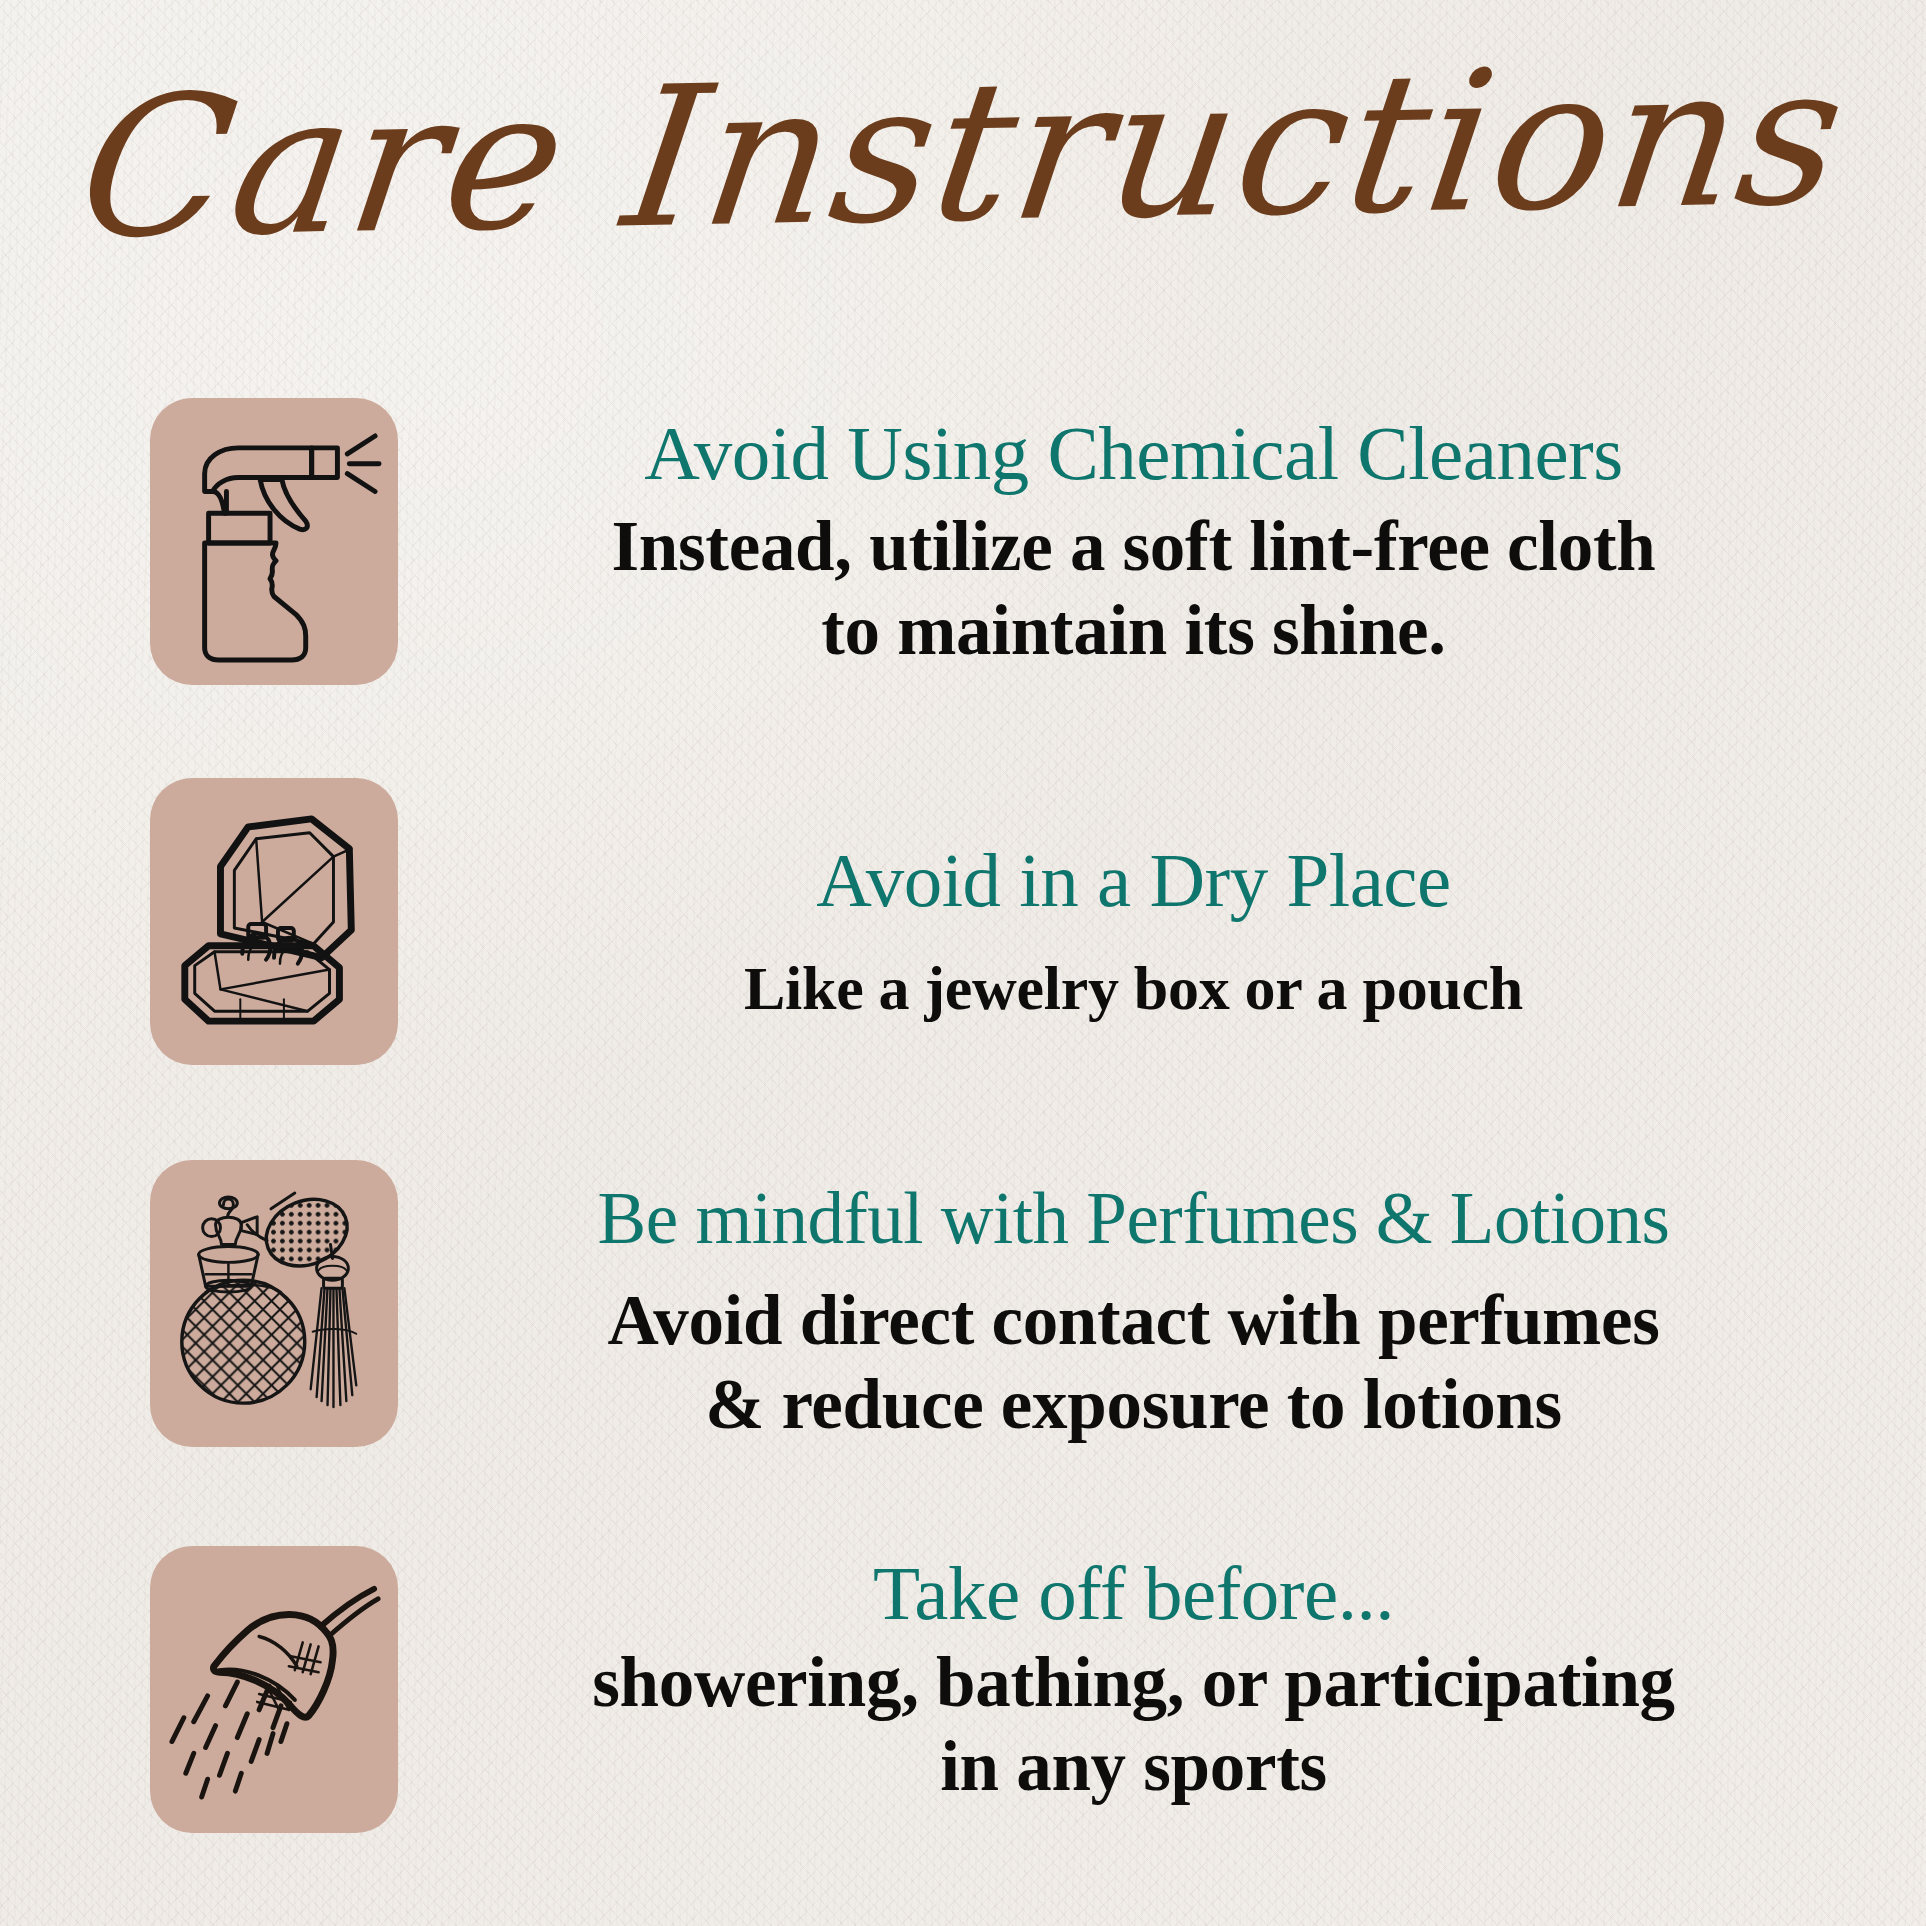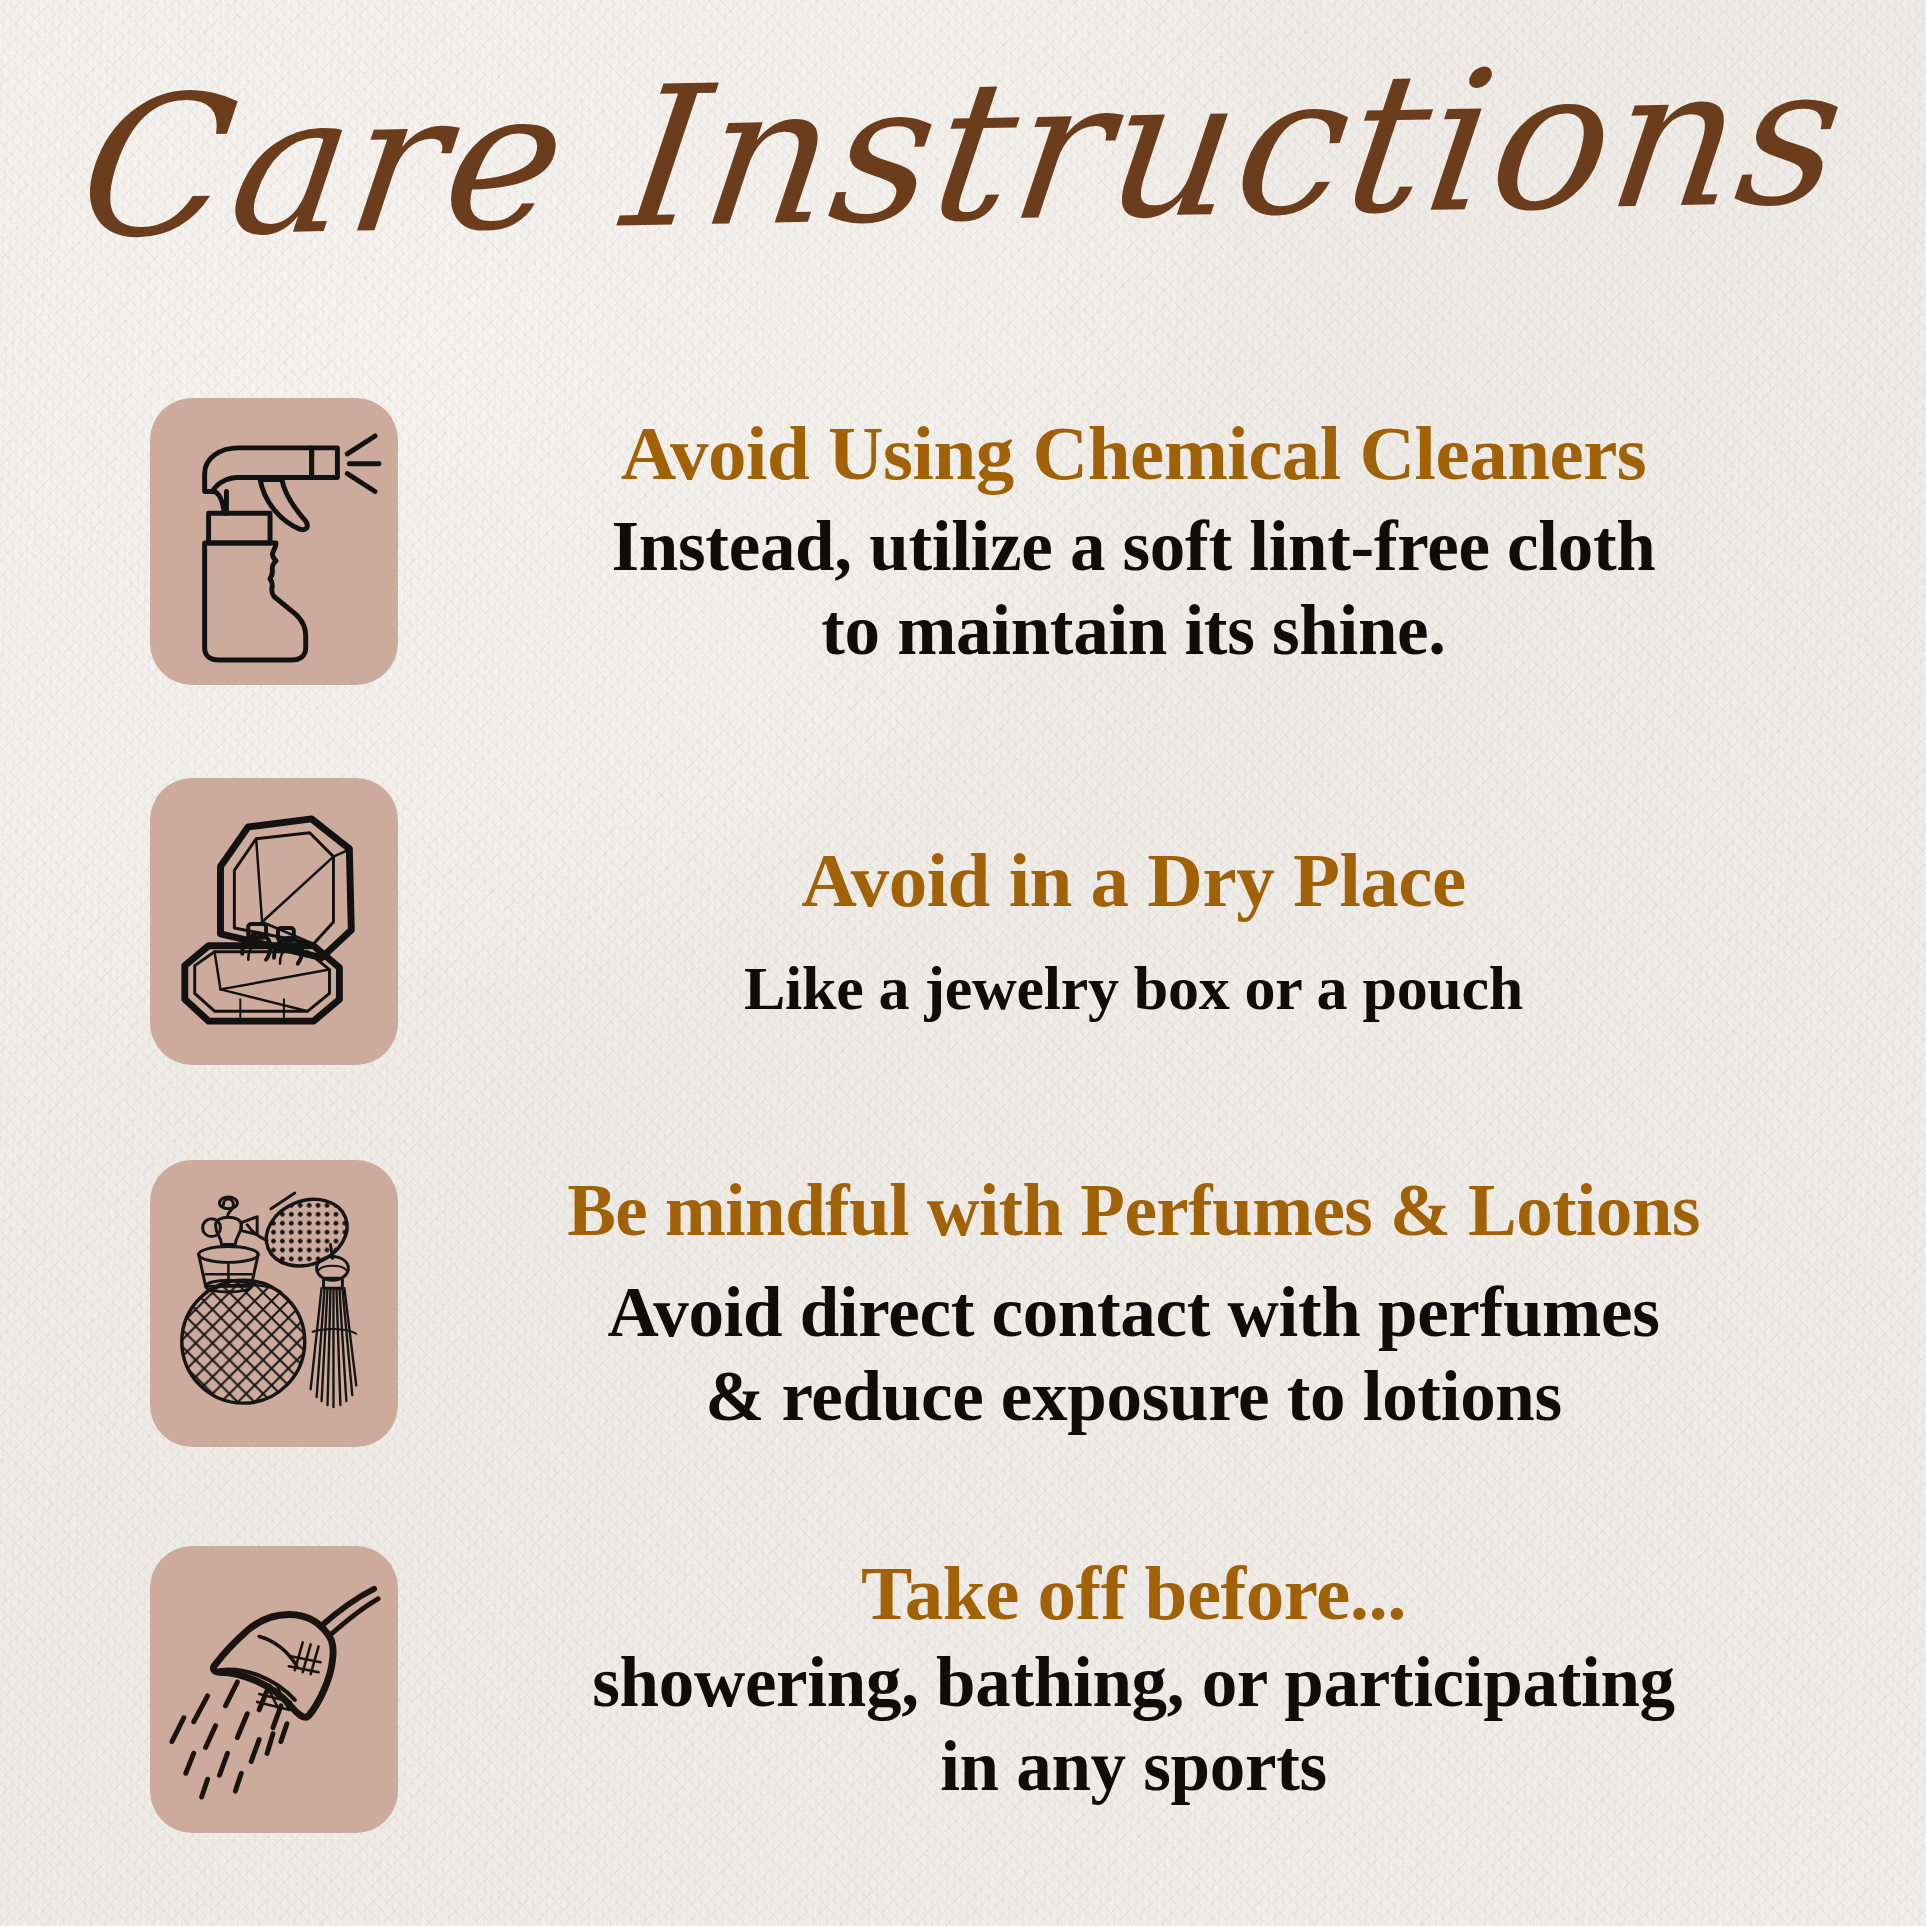--- a/index.html
+++ b/index.html
@@ -107,22 +107,22 @@
   }
   .icon-tile svg { display: block; }
 
   .text-col {
     flex: 1 1 auto;
     text-align: center;
     padding-left: 36px;
   }
 
   .sec-title {
-    color: #a16207;
-    font-weight: bold;
+    color: #0f766e;
+    font-weight: normal;
     font-size: 75px;
     line-height: 1.08;
     letter-spacing: -0.5px;
     white-space: nowrap;
   }
   .sec-body {
     color: #0e0d0c;
     font-weight: 700;
     font-size: 71px;
     line-height: 1.18;
@@ -136,21 +136,21 @@
   #row-1 .sec-title { font-size: 77px; }
   #row-1 .sec-body  { margin-top: 10px; }
 
   #row-2 { left: 150px; top: 778px;  width: 1683px; }
   #row-2 .text-col { width: 1400px; padding-top: 61px; }
   #row-2 .sec-title { font-size: 77px; }
   #row-2 .sec-body  { margin-top: 30px; font-size: 62px; }
 
   #row-3 { left: 150px; top: 1160px; width: 1683px; }
   #row-3 .text-col { width: 1400px; padding-top: 12px; }
-  #row-3 .sec-title { font-size: 73px; }
+  #row-3 .sec-title { font-size: 73px; margin-top: 8px; }
   #row-3 .sec-body  { margin-top: 20px; font-size: 71px; }
 
   #row-4 { left: 150px; top: 1546px; width: 1683px; }
   #row-4 .text-col { width: 1400px; padding-top: 6px; }
   #row-4 .sec-title { font-size: 77px; }
   #row-4 .sec-body  { margin-top: 6px; font-size: 71px; }
 
 </style>
 </head>
 <body>

